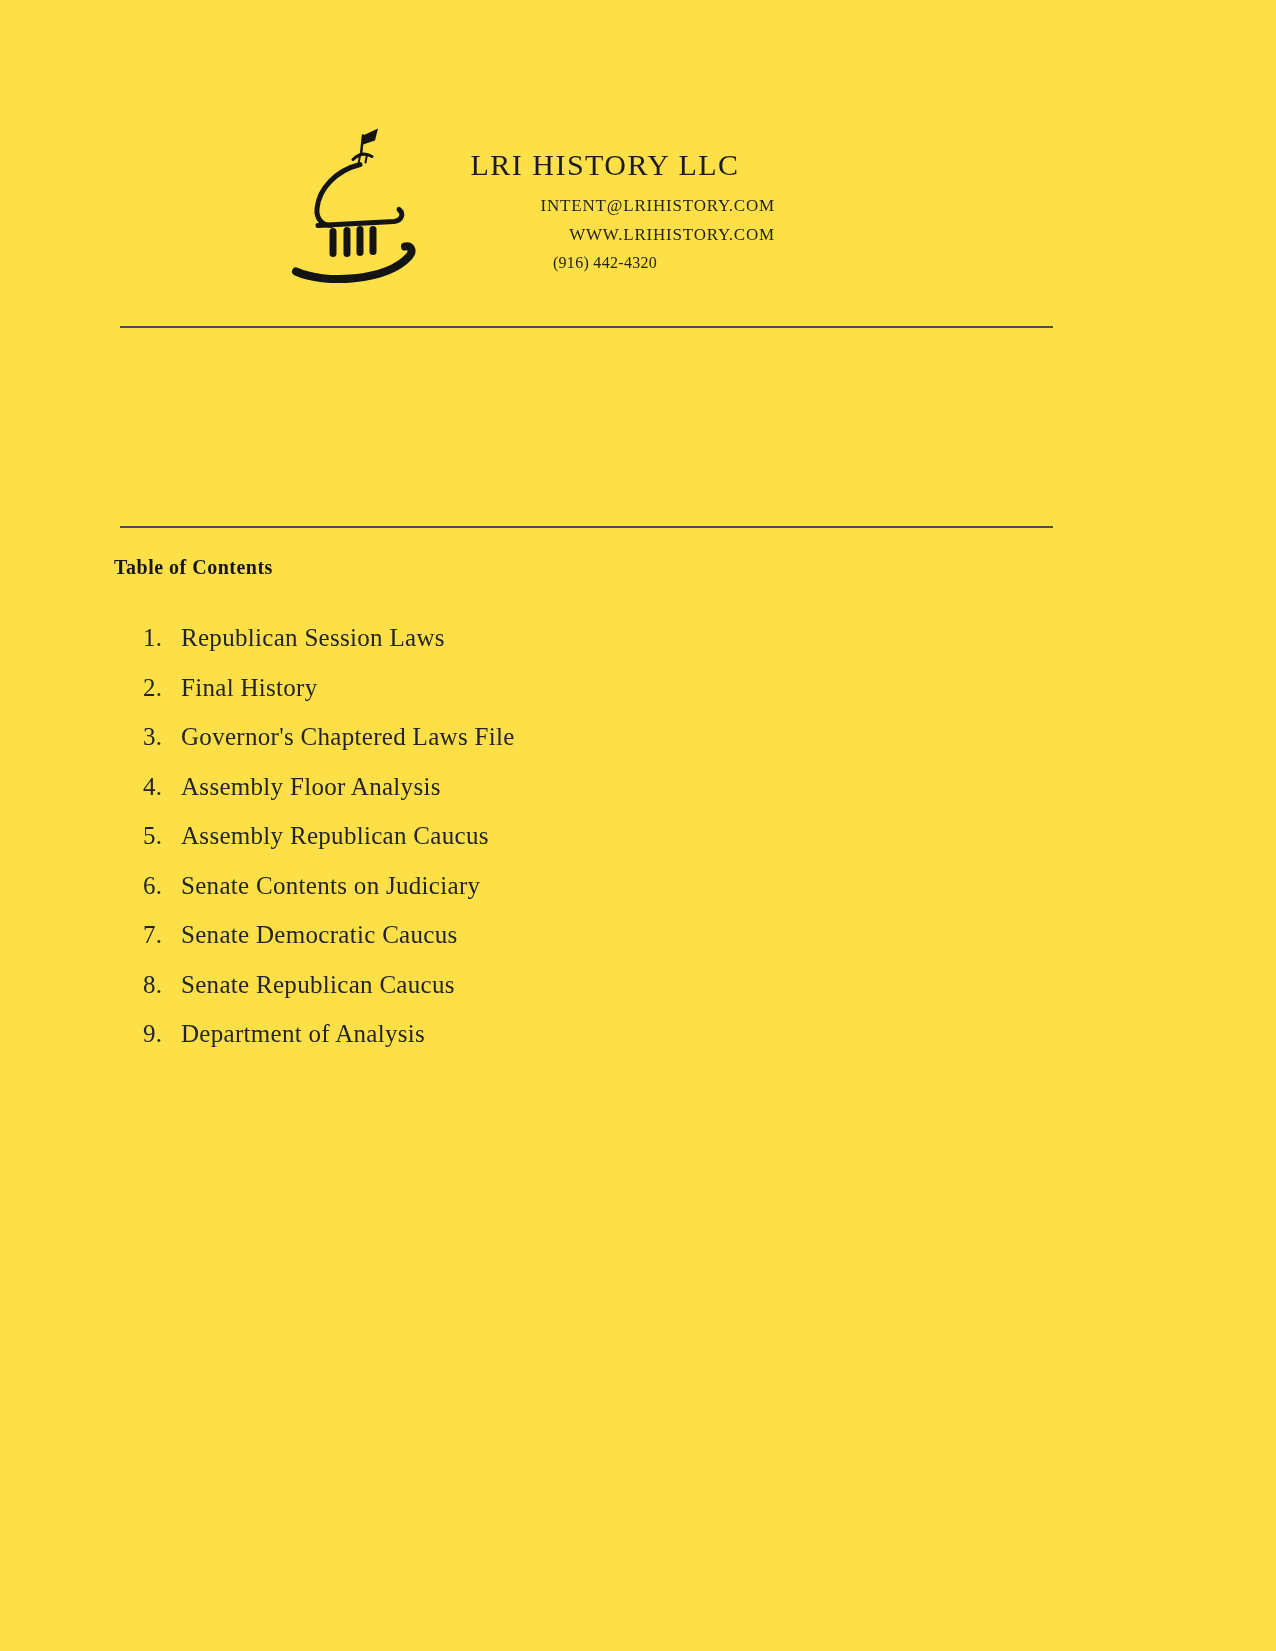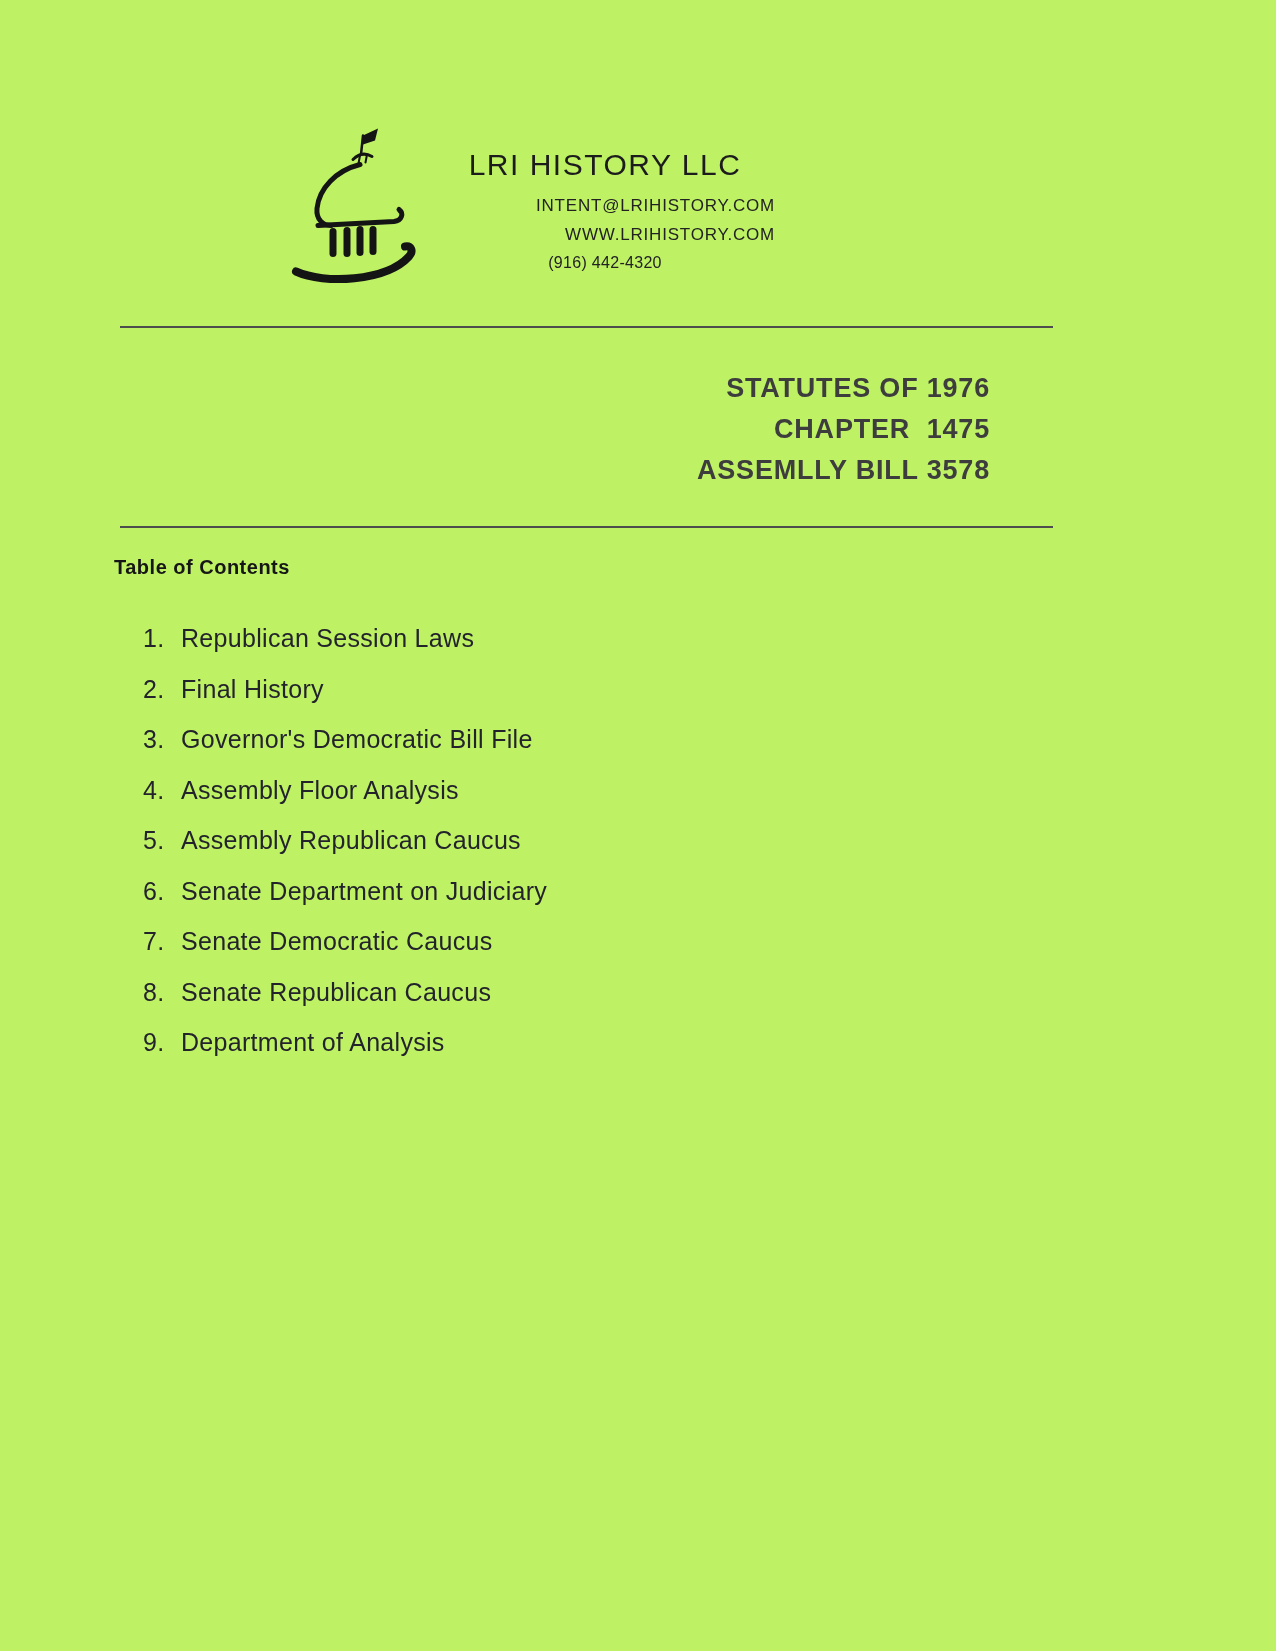--- a/index.html
+++ b/index.html
@@ -5,22 +5,22 @@
   html, body {
     margin: 0;
     padding: 0;
     background: #e8e8e8;
   }
   .page {
     position: relative;
     width: 1276px;
     height: 1651px;
     margin: 0 auto;
-    background: #bef264;
-    font-family: Liberation Sans, sans-serif;
+    background: #fde047;
+    font-family: Liberation Serif, serif;
     color: #1f1f1f;
     overflow: hidden;
   }
 
   
   .logo {
     position: absolute;
     left: 290px;
     top: 122px;
     width: 150px;
@@ -148,52 +148,47 @@
   <div class="company-block">
     <div class="company-name">LRI HISTORY LLC</div>
     <div class="company-line">INTENT@LRIHISTORY.COM</div>
     <div class="company-line">WWW.LRIHISTORY.COM</div>
     <div class="company-phone">(916) 442-4320</div>
   </div>
 
   <div class="divider divider-top"></div>
   <div class="divider divider-bottom"></div>
 
-  <div class="reference-block">
-    <div class="reference-line">STATUTES OF 1976</div>
-    <div class="reference-line">CHAPTER  1475</div>
-    <div class="reference-line">ASSEMLLY BILL 3578</div>
-  </div>
 
   <div class="toc-title">Table of Contents</div>
 
   <div class="toc-list">
     <div class="toc-item">
       <span class="item-number">1.</span>
       <span class="item-label">Republican Session Laws</span>
     </div>
     <div class="toc-item">
       <span class="item-number">2.</span>
       <span class="item-label">Final History</span>
     </div>
     <div class="toc-item">
       <span class="item-number">3.</span>
-      <span class="item-label">Governor's Democratic Bill File</span>
+      <span class="item-label">Governor's Chaptered Laws File</span>
     </div>
     <div class="toc-item">
       <span class="item-number">4.</span>
       <span class="item-label">Assembly Floor Analysis</span>
     </div>
     <div class="toc-item">
       <span class="item-number">5.</span>
       <span class="item-label">Assembly Republican Caucus</span>
     </div>
     <div class="toc-item">
       <span class="item-number">6.</span>
-      <span class="item-label">Senate Department on Judiciary</span>
+      <span class="item-label">Senate Contents on Judiciary</span>
     </div>
     <div class="toc-item">
       <span class="item-number">7.</span>
       <span class="item-label">Senate Democratic Caucus</span>
     </div>
     <div class="toc-item">
       <span class="item-number">8.</span>
       <span class="item-label">Senate Republican Caucus</span>
     </div>
     <div class="toc-item">

